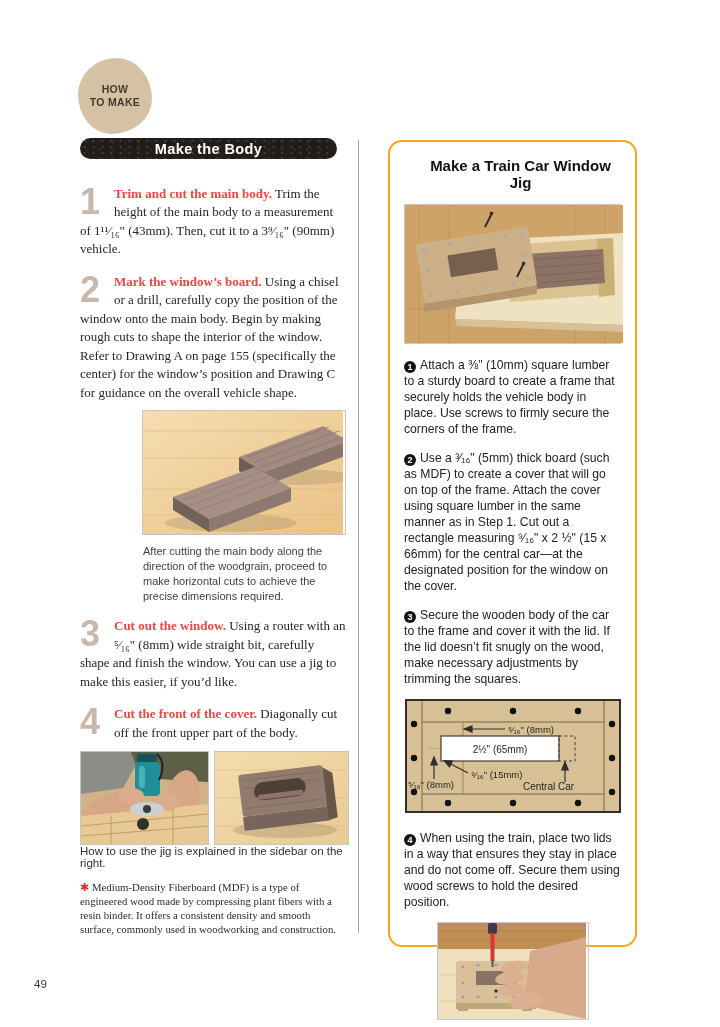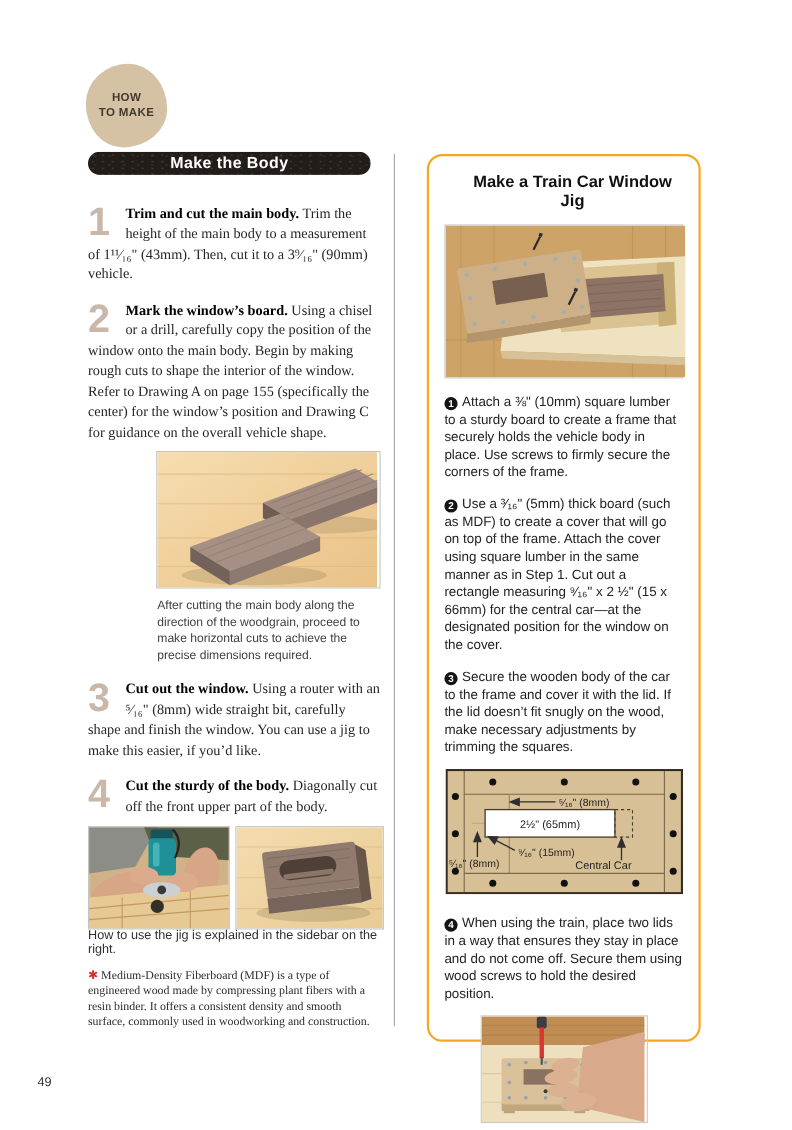--- a/index.html
+++ b/index.html
@@ -23,21 +23,21 @@
   .section-bar span{color:#fff;font-family:"Liberation Sans","DejaVu Sans",sans-serif;
     font-weight:bold;font-size:14.5px;letter-spacing:.4px;}
 
   .step{margin-top:14px;}
   .step.first{margin-top:26px;}
   .step::after{content:"";display:block;clear:both;}
   .stepnum{float:left;width:27px;margin:2px 7px 0 0;
     font-family:"Liberation Sans","DejaVu Sans",sans-serif;font-weight:bold;
     font-size:36px;line-height:.85;color:#c9b7aa;}
   .steptext{margin:0;font-size:13px;line-height:1.42;}
-  .steptext b{color:#000000;}
+  .steptext b{color:#ef4444;}
 
   .photo1-wrap{margin:8px 0 0 62px;width:202px;border:1px solid #c4c4c4;background:#fff;}
   .photo1-wrap svg{display:block;}
   .photo1-caption{margin:9px 0 0 63px;width:200px;
     font-family:"Liberation Sans","DejaVu Sans",sans-serif;
     font-size:11px;line-height:1.35;color:#3f3f3f;}
 
   .photo-row{margin-top:9px;display:flex;gap:5px;}
   .photo-frame{border:1px solid #c4c4c4;background:#fff;}
   .photo-frame svg{display:block;}
@@ -129,21 +129,21 @@
         </g>
       </svg>
     </div>
     <div class="photo1-caption">After cutting the main body along the direction of the woodgrain, proceed to make horizontal cuts to achieve the precise dimensions required.</div>
 
     <div class="step">
       <p class="steptext"><span class="stepnum">3</span><b>Cut out the window.</b><span> Using a router with an ⁵⁄₁₆" (8mm) wide straight bit, carefully shape and finish the window. You can use a jig to make this easier, if you’d like.</span></p>
     </div>
 
     <div class="step">
-      <p class="steptext"><span class="stepnum">4</span><b>Cut the sturdy of the body.</b><span> Diagonally cut off the front upper part of the body.</span></p>
+      <p class="steptext"><span class="stepnum">4</span><b>Cut the front of the cover.</b><span> Diagonally cut off the front upper part of the body.</span></p>
     </div>
 
     <div class="photo-row">
       <div class="photo-frame">
         <svg width="127" height="92" viewBox="0 0 127 92">
           <rect width="127" height="92" fill="#cfb287"></rect>
           <polygon points="0,0 62,0 42,36 0,42" fill="#8d8d88"></polygon>
           <polygon points="50,0 127,0 127,30 60,26" fill="#5b6047"></polygon>
           <ellipse cx="28" cy="56" rx="28" ry="13" fill="#d7a687" transform="rotate(-22 28 56)"></ellipse>
           <ellipse cx="102" cy="44" rx="16" ry="26" fill="#d7a687" transform="rotate(12 102 44)"></ellipse>

